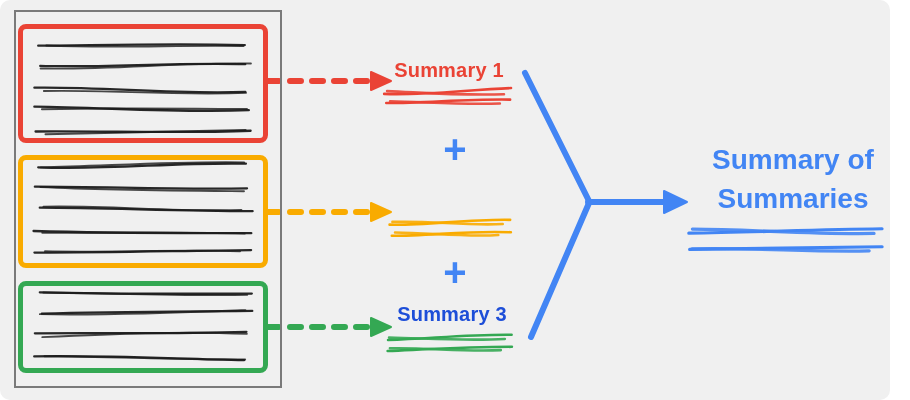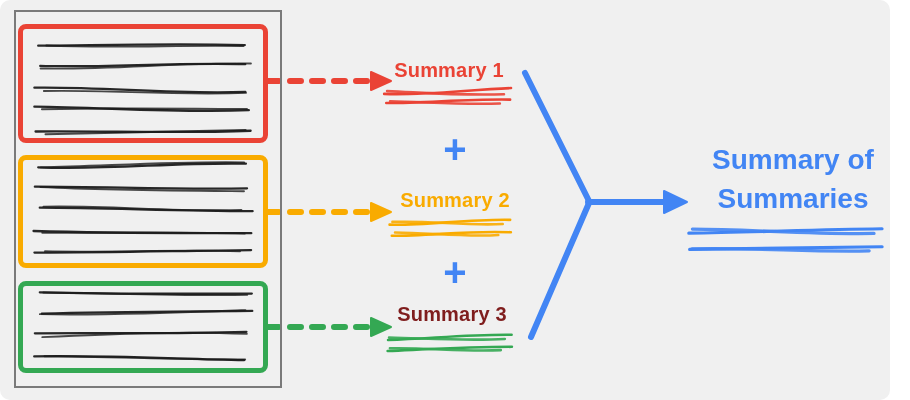--- a/index.html
+++ b/index.html
@@ -106,20 +106,19 @@
       <path d="M 692.0126628875732 248.88280646204947 C 753.0483970212937 247.28609556674957, 812.4184854841232 252.40473697662352, 869.1551679611206 250.83216800689698" stroke="#4285f4" stroke-width="3.2" fill="none" stroke-linecap="round" stroke-linejoin="round" opacity="0.9"></path>
     </svg>
 
   <div class="doc" style="border-color: rgb(122, 122, 122);"></div>
 
   <div class="sec" id="sec0" style="border-color: rgb(234, 67, 53);"></div>
   <div class="sec" id="sec1" style="border-color: rgb(249, 171, 0);"></div>
   <div class="sec" id="sec2" style="border-color: rgb(52, 168, 83);"></div>
 
   <div class="sum-label" id="sum0" style="color: rgb(234, 67, 53);">Summary 1</div>
-  <div class="sum-label" id="sum1" style="color: rgb(249, 171, 0);">Summary 2</div>
-  <div class="sum-label" id="sum2" style="color: #7f1d1d;">Summary 3</div>
+  <div class="sum-label" id="sum2" style="color: #1d4ed8;">Summary 3</div>
 
   <div class="plus" id="plus0" style="color: rgb(66, 133, 244);">+</div>
   <div class="plus" id="plus1" style="color: rgb(66, 133, 244);">+</div>
 
   <div id="result" style="color: rgb(66, 133, 244); text-align: center;">Summary of Summaries</div>
 </div>
 
 </body></html>

